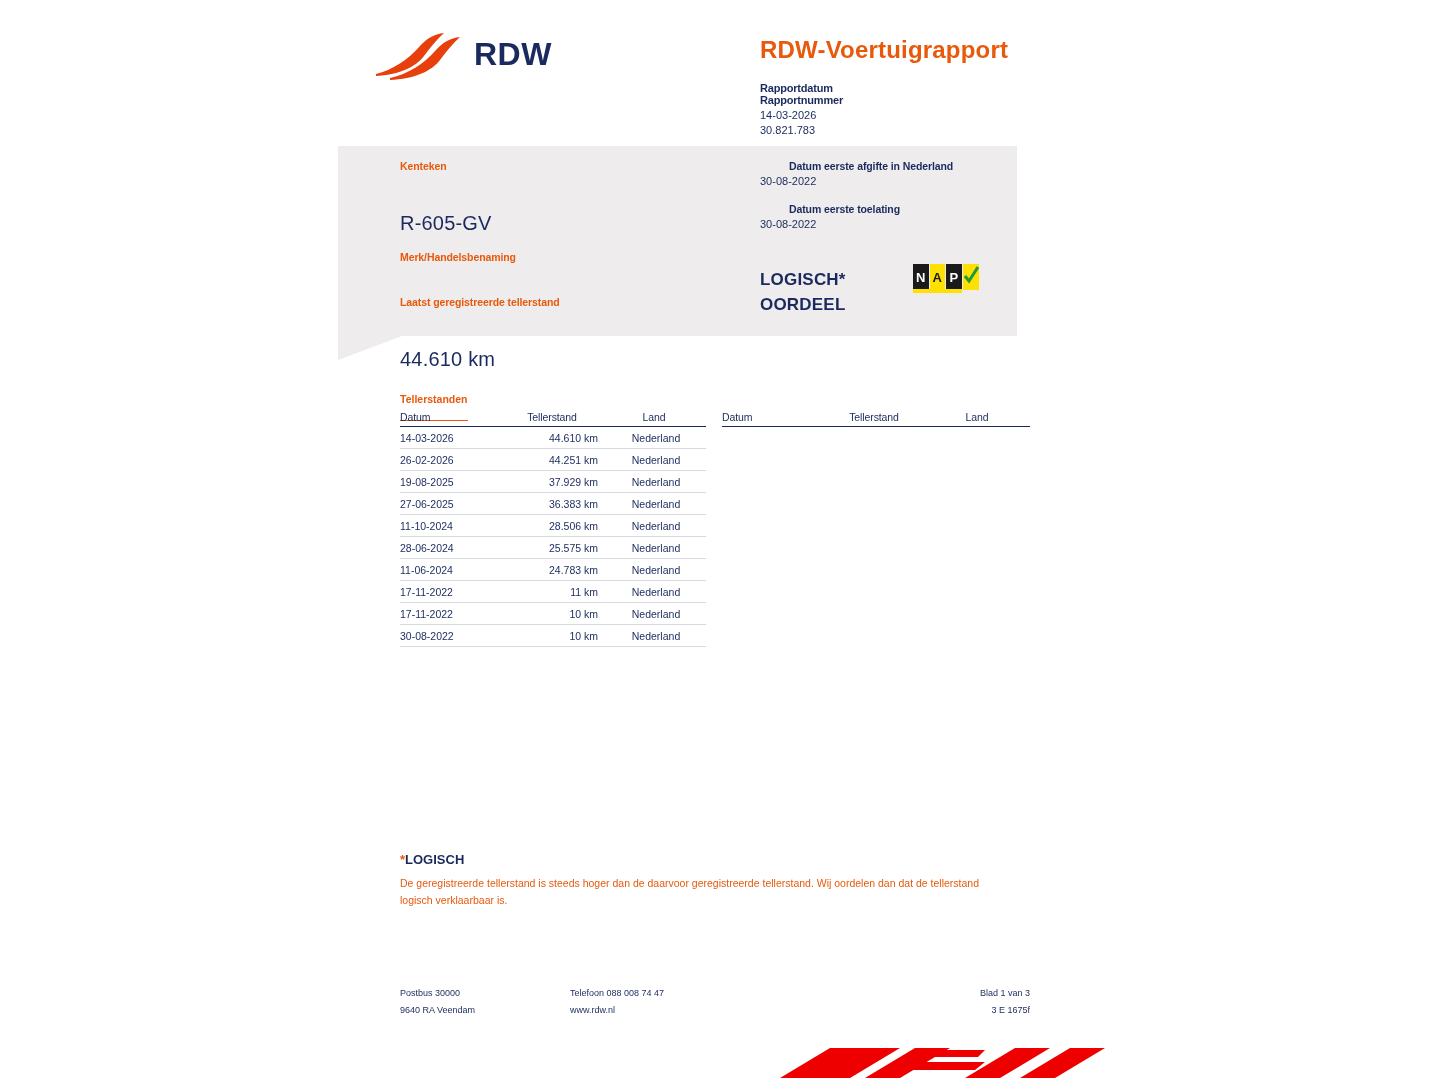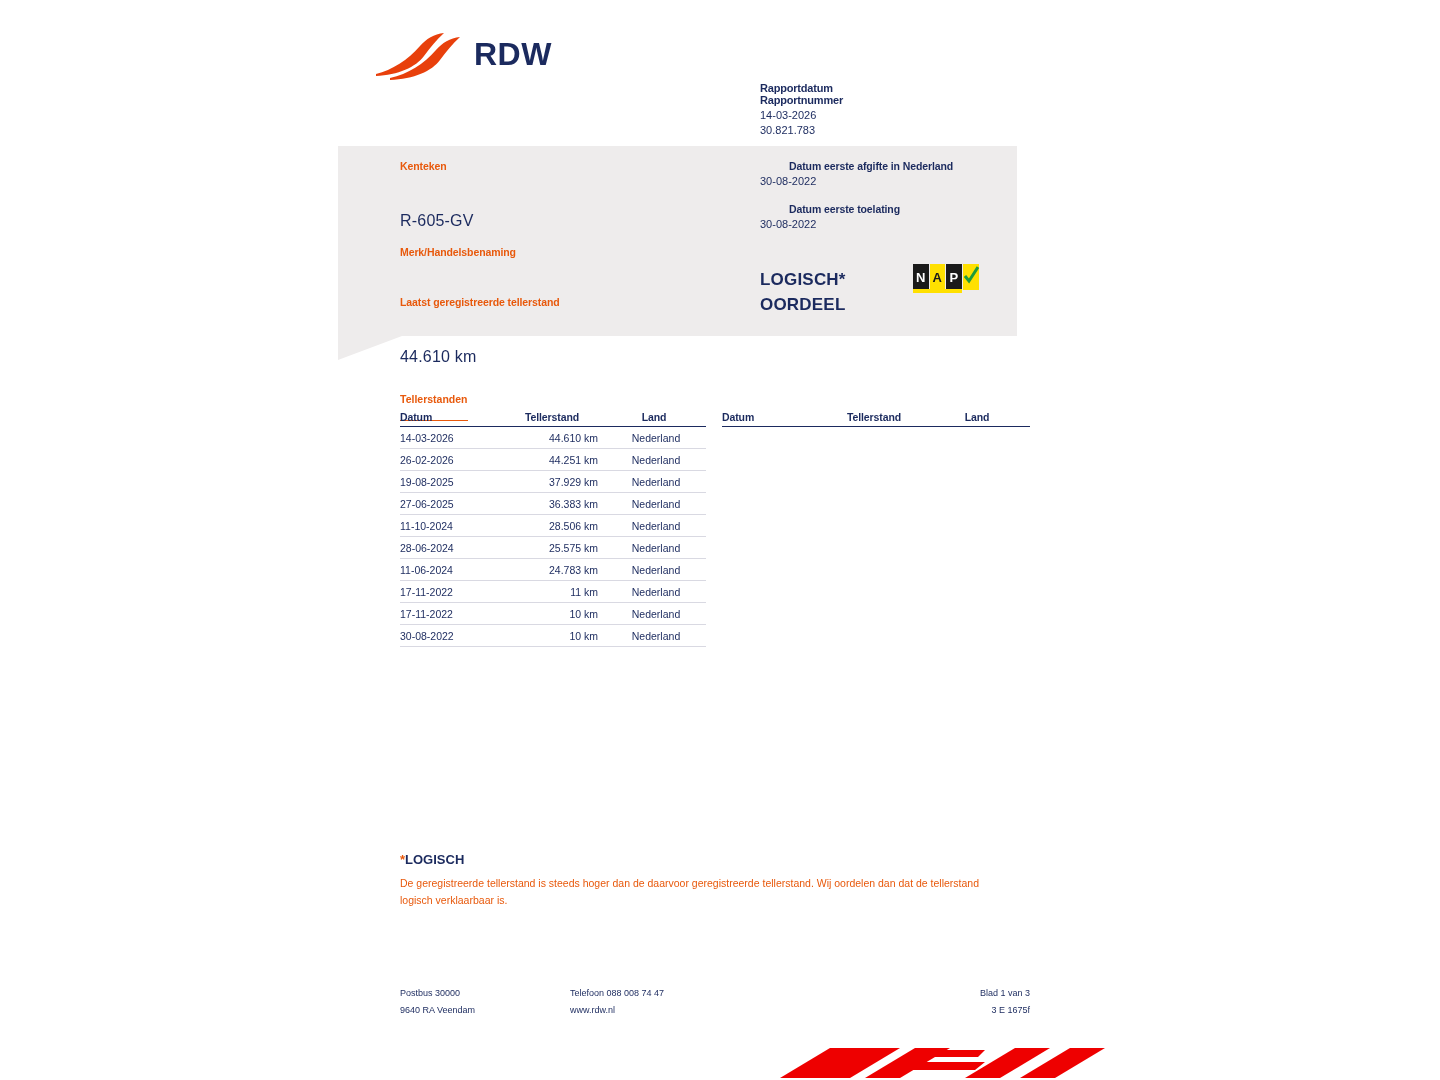--- a/index.html
+++ b/index.html
@@ -125,21 +125,21 @@
     font-weight: 700;
     color: #e8590c;
     letter-spacing: -0.1px;
     margin-bottom: 3px;
   }
   .field-label.dark {
     color: #1b2a5e;
     padding-left: 29px;
   }
   .field-value-big {
-    font-size: 16px;
+    font-size: 20px;
     font-weight: 400;
     color: #1b2a5e;
     margin-bottom: 16px;
     letter-spacing: 0.2px;
     margin-top: 40px;
   }
   .field-value-small {
     font-size: 11px;
     font-weight: 400;
     color: #1b2a5e;
@@ -218,21 +218,21 @@
   .tbl {
     position: absolute;
     font-size: 10.5px;
     color: #1b2a5e;
   }
   .tbl.left  { left: 400px; top: 411px; width: 306px; }
   .tbl.right { left: 722px; top: 411px; width: 308px; }
 
   .tbl .thead {
     display: flex;
-    font-weight: 700;
+    font-weight: 400;
     border-bottom: 1px solid #1b2a5e;
     padding-bottom: 3px;
     letter-spacing: -0.1px;
   }
   .tbl .trow {
     display: flex;
     border-bottom: 1px solid #d9d9e2;
     padding: 4.5px 0 4.5px 0;
   }
   .tbl .c-date   { width: 98px; text-align: left; }
@@ -299,20 +299,21 @@
     <div class="logo-block">
       <span class="logo-mark">
         <svg width="88" height="52" viewBox="0 0 88 52" xmlns="http://www.w3.org/2000/svg">
           <path d="M2 44 C 18 40, 34 30, 46 16 C 52 9, 60 4, 70 3 C 62 10, 56 18, 50 26 C 42 37, 24 45, 2 46 Z" fill="#e8400c"></path>
           <path d="M16 48 C 34 44, 50 34, 62 20 C 68 13, 76 8, 86 7 C 78 14, 72 22, 66 30 C 58 41, 40 49, 16 50 Z" fill="#e8400c"></path>
         </svg>
       </span>
       <span class="logo-text">RDW</span>
     </div>
 
+    <div class="report-title">RDW-Voertuigrapport</div>
 
     <div class="report-meta">
       <div class="row">
         <div class="col1 lbl">Rapportdatum</div>
         <div class="col2 lbl">Rapportnummer</div>
       </div>
       <div class="row">
         <div class="col1 val">14-03-2026</div>
         <div class="col2 val">30.821.783</div>
       </div>

